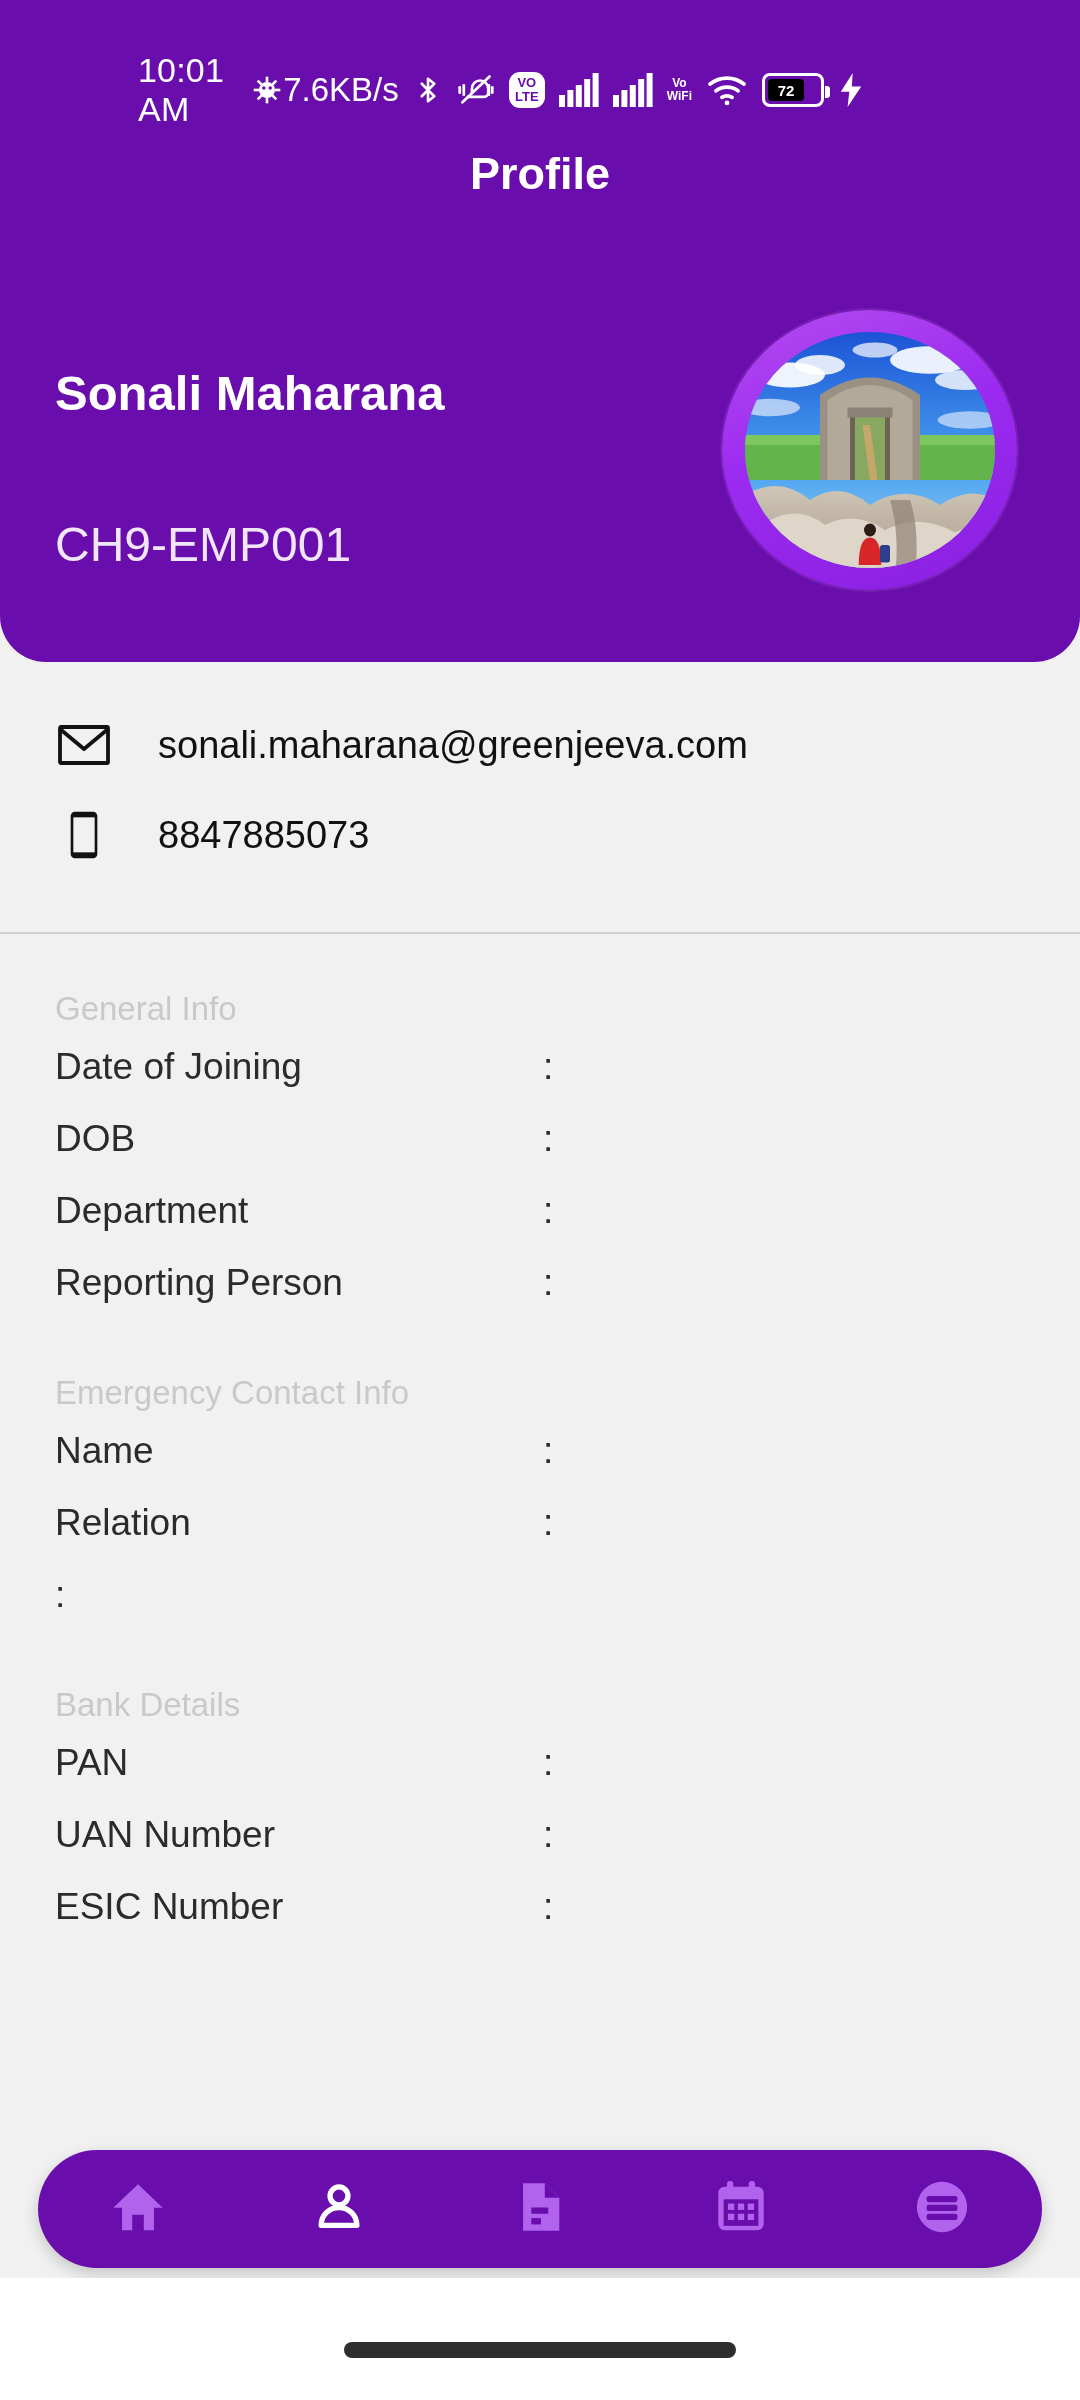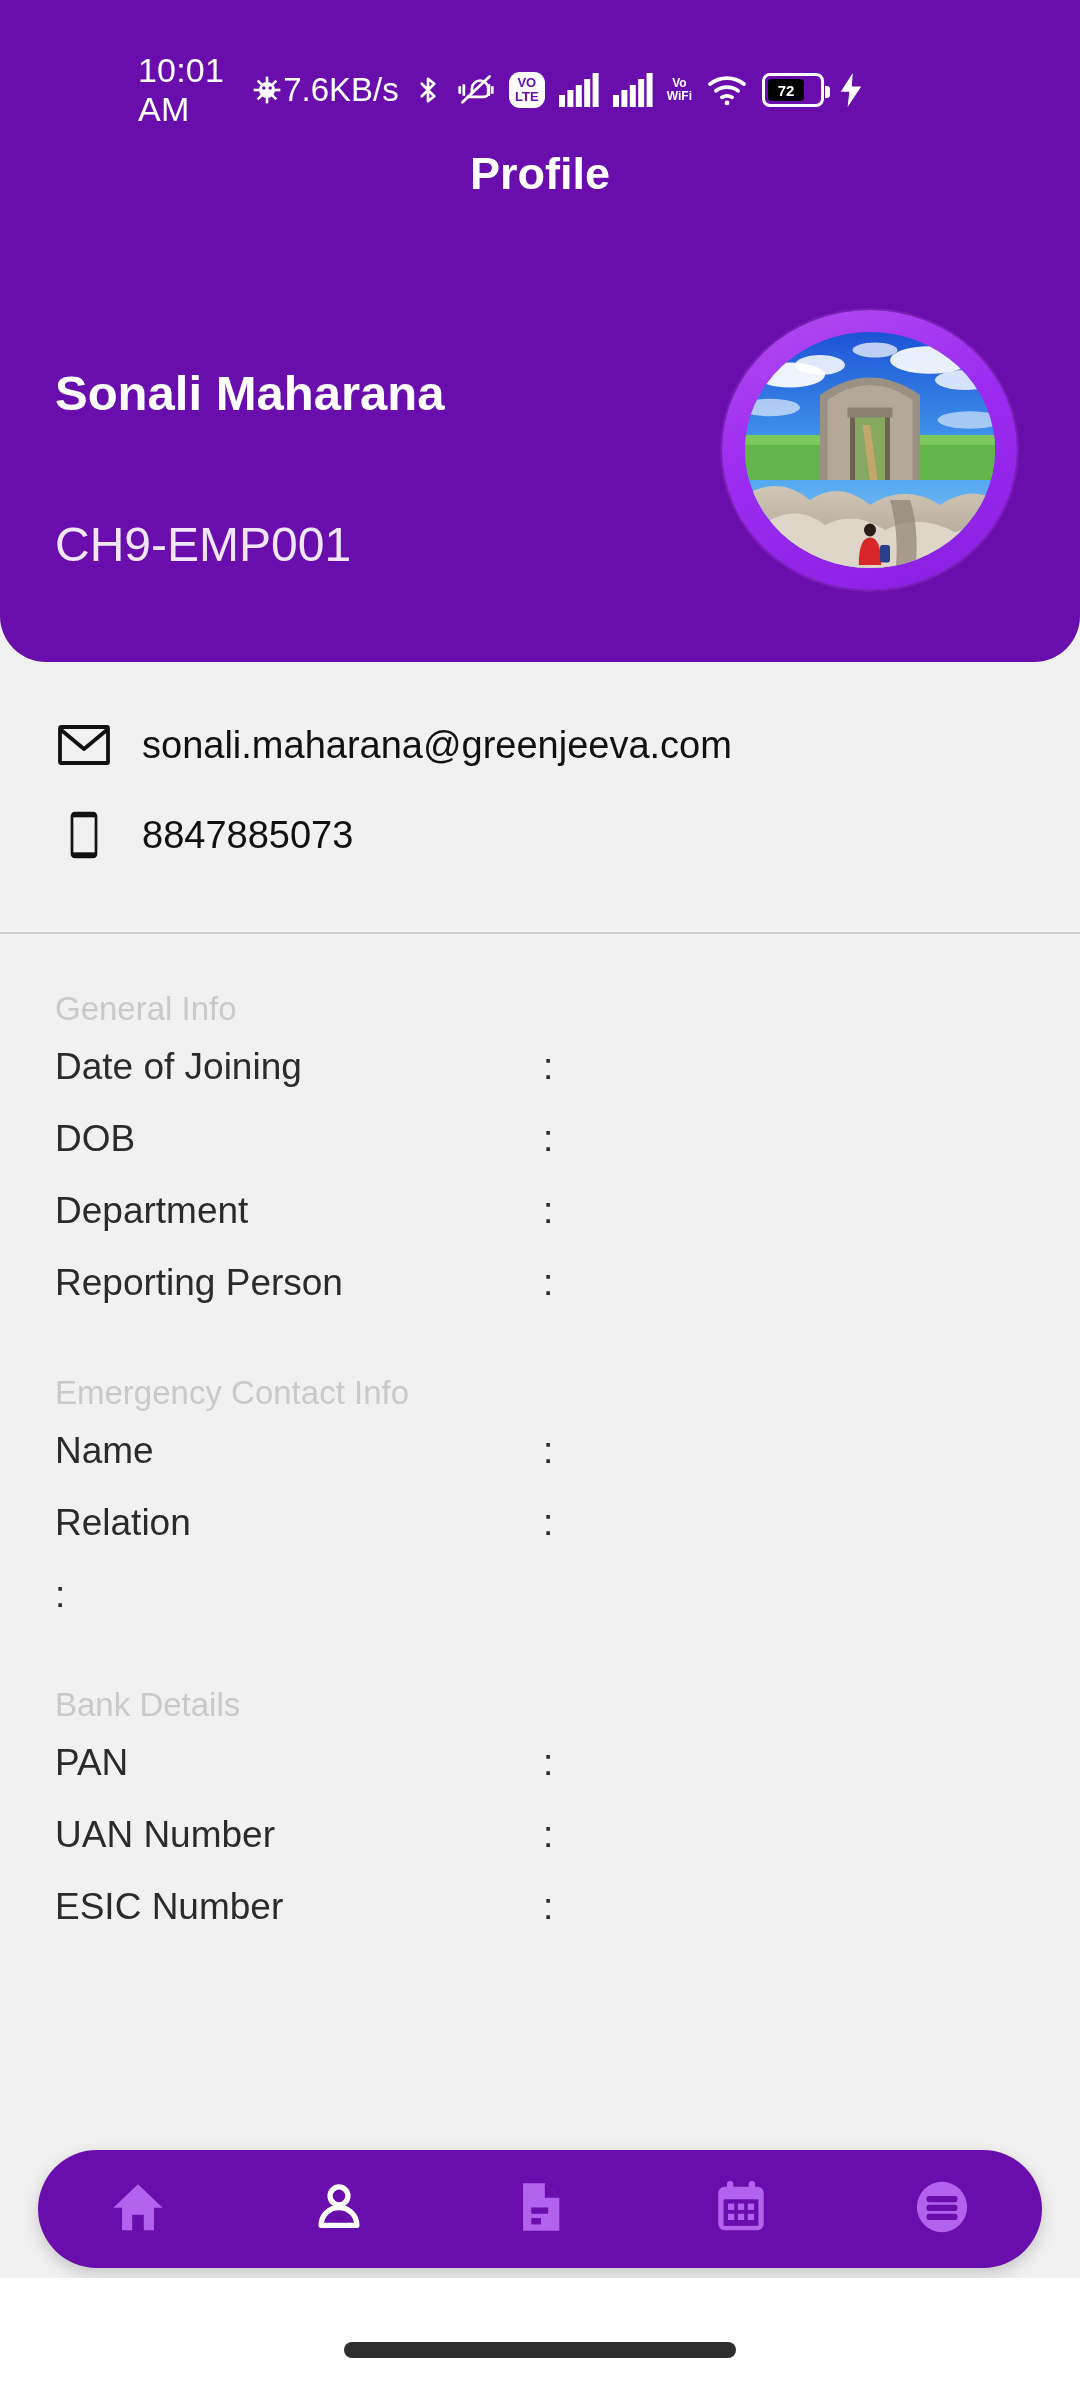--- a/index.html
+++ b/index.html
@@ -122,21 +122,21 @@
     display:flex; align-items:center;
     height:90px;
     padding-left:58px;
   }
   .contact-icon {
     width:62px;
     display:flex; align-items:center; justify-content:flex-start;
   }
   .contact-text {
     font-size:38px; color:#111111;
-    margin-left:22px;
+    margin-left:38px;
   }
 
   .divider {
     position:absolute;
     top:932px; left:0;
     width:1080px; height:2px;
     background:#cfcfcf;
   }
 
   

